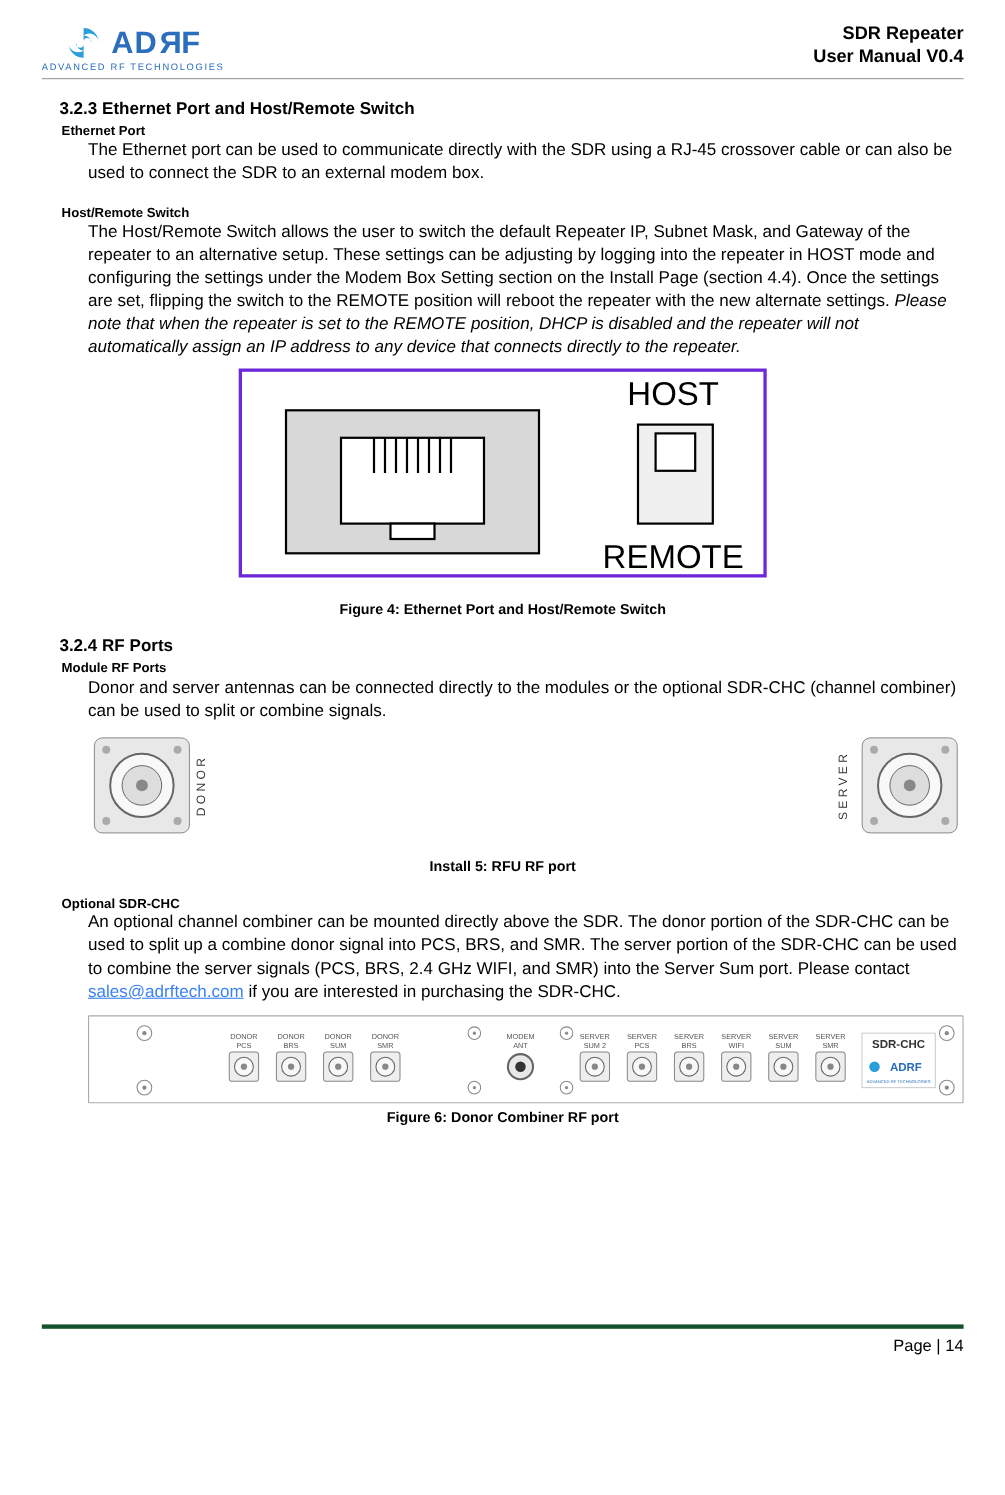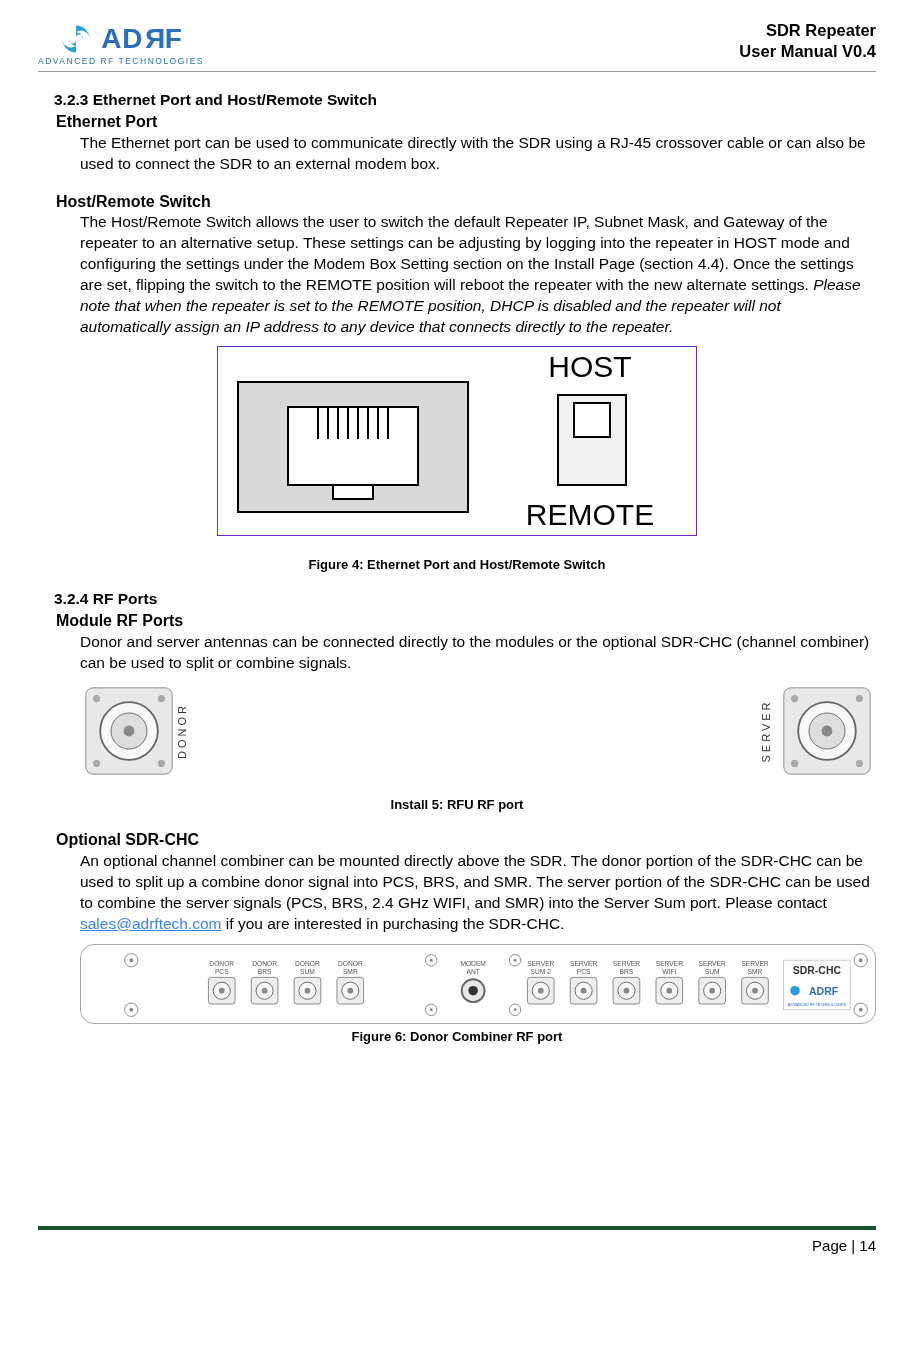--- a/index.html
+++ b/index.html
@@ -59,21 +59,21 @@
       font-size: 16.5px;
       line-height: 1.3;
     }
     .section-num {
       font-weight: bold;
       font-size: 15.5px;
       margin-left: 16px;
     }
     .sub-head {
       font-weight: bold;
-      font-size: 16px;
+      font-size: 12px;
       margin-left: 18px;
     }
     .body-text {
       margin-left: 42px;
       margin-right: 2px;
       font-size: 15.5px;
       text-align: left;
     }
     .italic {
       font-style: italic;
@@ -96,27 +96,27 @@
     }
     .footer {
       border-top: 4px solid #14532d;
       margin-top: 180px;
       padding-top: 6px;
       text-align: right;
       font-size: 15px;
     }
     .spacer-md { height: 16px; }
     
-    .fig4-box { border: 1px solid #6d28d9; width: 480px; height: 190px; position: relative; background:#fff; }
+    .fig4-box { border: 3px solid #6d28d9; width: 480px; height: 190px; position: relative; background:#fff;padding-left:20px; }
     
     .fig5-row { display:flex; justify-content:space-between; width: 100%; padding: 0 4px; margin-top: 12px; margin-bottom: 8px; }
     .rf-port { width: 90px; height: 90px; }
     .port-label-v { font-size: 11px; letter-spacing: 3px; fill:#333; }
     
-    .fig6-box { border:1px solid #aaa; border-radius: 14px; width: 100%; height: 80px; position:relative; margin-top: 10px; background:#fff;padding-left:36px;}
+    .fig6-box { border:1px solid #aaa; border-radius: 1px; width: 100%; height: 80px; position:relative; margin-top: 10px; background:#fff;padding-left:36px;}
   </style>
 </head>
 <body>
 
 <div class="header">
   <div class="logo-wrap">
     <div class="logo-top">
       <svg class="logo-swirl" viewBox="0 0 40 40">
         <path d="M20 4 A16 16 0 0 1 36 20 A10 10 0 0 0 20 12 A8 8 0 0 1 28 20 A4 4 0 0 0 20 18 Z" fill="#2B9FD9"></path>
         <path d="M20 36 A16 16 0 0 1 4 20 A10 10 0 0 0 20 28 A8 8 0 0 1 12 20 A4 4 0 0 0 20 22 Z" fill="#2B9FD9"></path>

